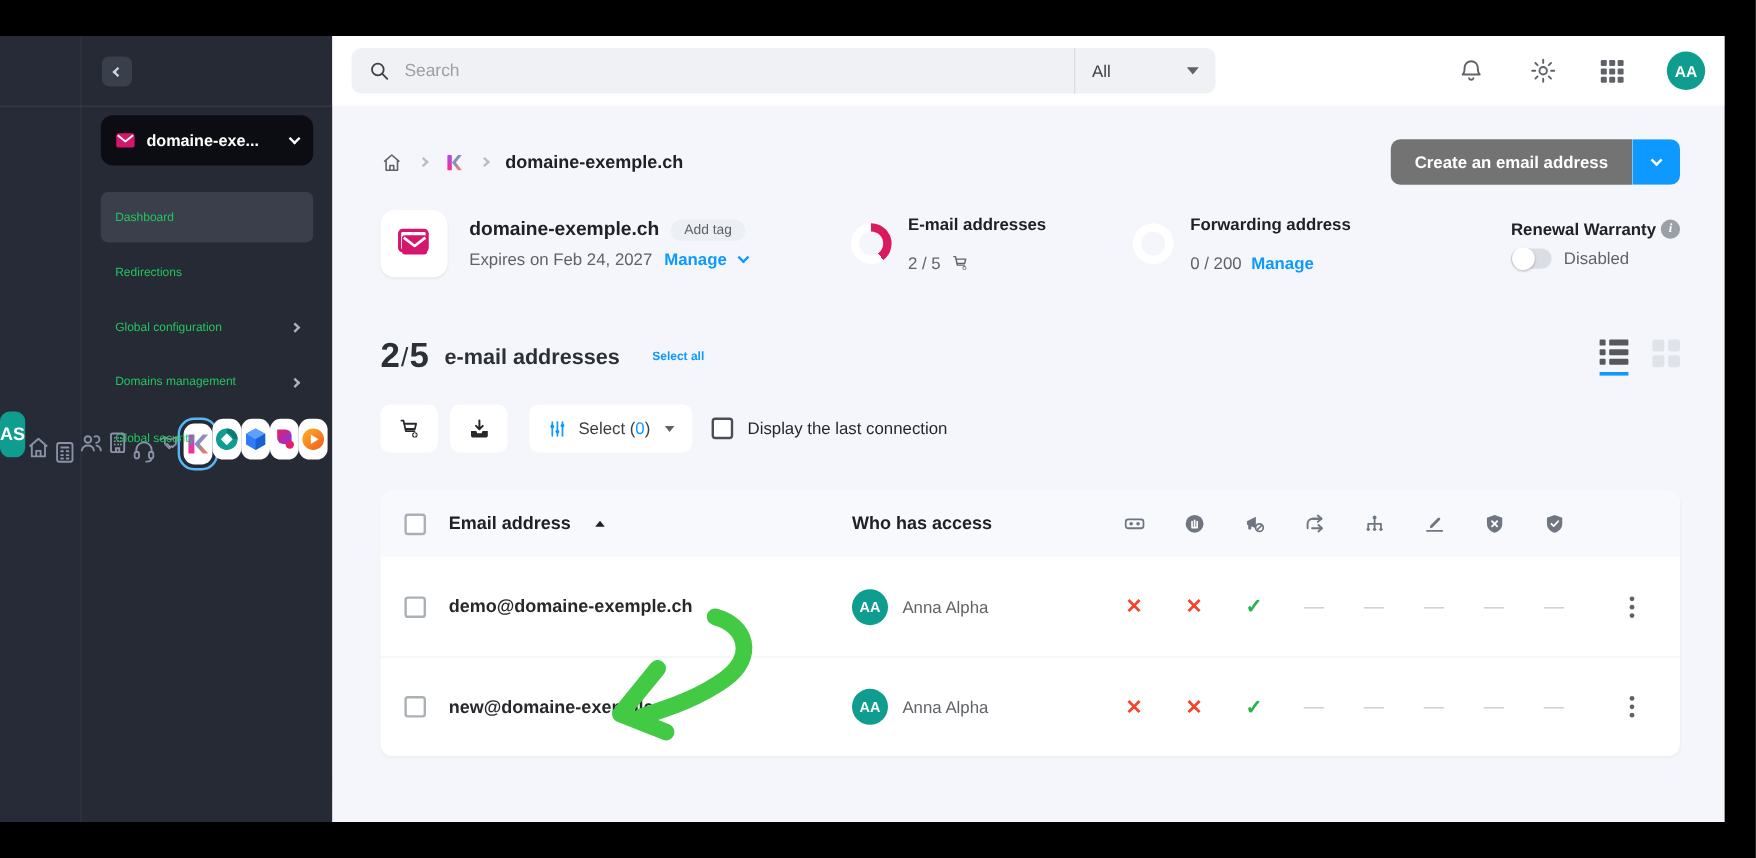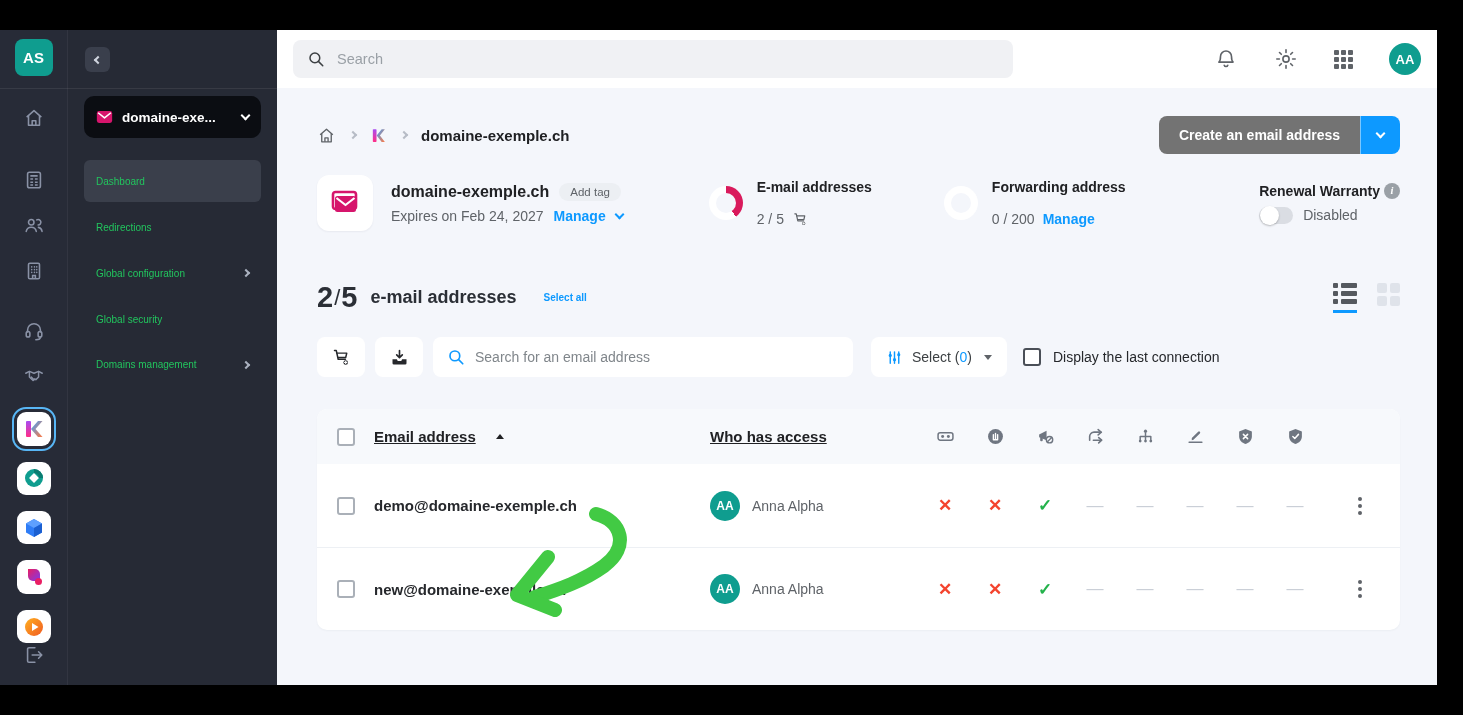--- a/index.html
+++ b/index.html
@@ -2,21 +2,21 @@
 <html><head>
 <meta charset="utf-8">
 <style>
   * { margin:0; padding:0; box-sizing:border-box; }
   html,body { width:1463px; height:715px; background:#000; font-family:"Liberation Sans", sans-serif; overflow:hidden; }
   .window { position:absolute; left:0; top:30px; width:1437px; height:655px; display:flex; background:#f4f6fb; }
 
   
   .sidebar { display:flex; position:relative; flex:0 0 277px; background:#262a35; }
   .sidebar-divider { position:absolute; left:0; right:0; top:58px; height:1px; background:rgba(255,255,255,0.08); }
-  .rail { width:68px; display:flex; flex-direction:column; align-items:center; background:#272b37; border-right:1px solid rgba(255,255,255,0.05); }
+  .rail { width:68px; display:flex; flex-direction:row; align-items:center; background:#272b37; border-right:1px solid rgba(255,255,255,0.05); }
   .as-logo { width:38px; height:38px; margin-top:9px; border-radius:8px; background:#0f9d8f; color:#fff; font-weight:bold; font-size:15px; display:flex; align-items:center; justify-content:center; }
   .rail-icon { width:24px; height:24px; display:flex; align-items:center; justify-content:center; color:#8a92a6; }
   .rail-icon svg { width:22px; height:22px; }
   .app-tile { width:34px; height:34px; border-radius:9px; background:#fff; display:flex; align-items:center; justify-content:center; }
   .app-tile svg { width:24px; height:24px; }
   .app-tile.selected { outline:2px solid #58b6f5; outline-offset:3px; }
   .logout { margin-top:auto; margin-bottom:18px; }
 
   
   .panel { flex:1; display:flex; flex-direction:column; }
@@ -116,21 +116,21 @@
   .filter-btn .caret { width:0; height:0; border-left:4.5px solid transparent; border-right:4.5px solid transparent; border-top:5.5px solid #5f6368; margin-left:3px; }
   .cb-row { display:flex; align-items:center; gap:12px; margin-left:16px; cursor:pointer; }
   .checkbox { width:18px; height:18px; border:2px solid #4a4f57; border-radius:3px; background:#fff; }
   .checkbox.light { border-color:#aab0b8; }
   .cb-label { font-size:14px; color:#26282c; }
 
   
   .table { margin-top:32px; background:#fff; border-radius:10px; overflow:hidden; box-shadow:0 1px 2px rgba(30,40,60,0.04); }
   .tgrid { display:grid; grid-template-columns:57px 336px 210px repeat(8,50px) 1fr; align-items:center; }
   .thead { height:55px; background:#f7f9fc; }
-  .th-label { font-size:15px; font-weight:bold; color:#202124; display:flex; align-items:center; gap:20px;text-decoration:underline; }
+  .th-label { font-size:15px; font-weight:bold; color:#202124; display:flex; align-items:center; gap:20px; }
   .sort-caret { width:0; height:0; border-left:4.5px solid transparent; border-right:4.5px solid transparent; border-bottom:5.5px solid #202124; }
   .col-icon { display:flex; justify-content:center; color:#6f7681; }
   .col-icon svg { width:17px; height:17px; }
   .trow { height:83px; }
   .trow + .trow { border-top:1px solid #edf0f4; }
   .cell-check { display:flex; justify-content:center; }
   .row-email { font-size:15px; font-weight:bold; color:#26282c; }
   .who-cell { display:flex; align-items:center; gap:12px; }
   .mini-avatar { width:30px; height:30px; border-radius:50%; background:#0f9d8f; color:#fff; font-size:12px; font-weight:bold; display:flex; align-items:center; justify-content:center; }
   .who-name { font-size:14px; color:#5f6368; }
@@ -278,40 +278,44 @@
         <div class="menu-item active">
             <span>Dashboard</span>
           </div>
         <div class="menu-item" style="margin-top:4px">
             <span>Redirections</span>
           </div>
         <div class="menu-item" style="margin-top:4px">
             <span>Global configuration</span>
             <span class="mchev chev right" style="width:6px;height:6px;"></span>
           </div>
-        <div class="menu-item" style="margin-top:4px">
-            <span>Global security</span>
-          </div>
         <div class="menu-item two-line" style="margin-top:4px;max-width:180px">
             <span style="width:120px">Domains management</span>
             <span class="mchev chev right" style="width:6px;height:6px;"></span>
+          </div>
+        <div class="menu-item" style="margin-top:4px">
+            <span>Global security</span>
           </div>
       </div>
     </div>
   </div>
 
   <div class="main">
 
     <div class="topbar">
       <div class="search-wrap">
         <svg class="mag" width="18" height="18" viewBox="0 0 24 24" fill="none" stroke="#3c4043" stroke-width="2">
             <circle cx="10.5" cy="10.5" r="6.5"></circle>
             <path d="M15.5 15.5L21 21" stroke-linecap="round"></path>
           </svg>
         <input type="text" placeholder="Search" style="">
+        <div class="scope">
+          <span>All</span>
+          <span class="caret"></span>
+        </div>
       </div>
       <div class="top-actions">
         <svg class="tb-icon" viewBox="0 0 24 24" fill="none" stroke="currentColor" stroke-width="1.6">
             <path d="M12 4a5.5 5.5 0 0 0-5.5 5.5c0 4.2-1.6 5.6-1.6 5.6h14.2s-1.6-1.4-1.6-5.6A5.5 5.5 0 0 0 12 4z" stroke-linejoin="round"></path>
             <path d="M10.2 18.2a1.9 1.9 0 0 0 3.6 0" stroke-linecap="round"></path>
           </svg>
         <svg class="tb-icon" viewBox="0 0 24 24" fill="none" stroke="currentColor" stroke-width="1.6">
             <circle cx="12" cy="12" r="3.1"></circle>
             <path d="M12 2.8v2.6M12 18.6v2.6M2.8 12h2.6M18.6 12h2.6M5.5 5.5l1.8 1.8M16.7 16.7l1.8 1.8M18.5 5.5l-1.8 1.8M7.3 16.7l-1.8 1.8" stroke-linecap="round"></path>
           </svg>
@@ -454,27 +458,20 @@
               <circle cx="16.8" cy="17.6" r="2.6" fill="#26282c" stroke="none"></circle>
               <path d="M16.8 16.3v2.6M15.5 17.6h2.6" stroke="#fff" stroke-width="1.3"></path>
             </svg>
         </div>
         <div class="tool-btn">
           <svg width="21" height="21" viewBox="0 0 24 24">
               <path d="M4 14v4.5A1.5 1.5 0 0 0 5.5 20h13a1.5 1.5 0 0 0 1.5-1.5V14h-5l-1 2h-4l-1-2z" fill="#26282c"></path>
               <path d="M12 4v8M8.8 9l3.2 3.2L15.2 9" fill="none" stroke="#26282c" stroke-width="1.9" stroke-linecap="round" stroke-linejoin="round"></path>
             </svg>
         </div>
-        <div class="tb-search">
-          <svg width="18" height="18" viewBox="0 0 24 24" fill="none" stroke="#0d99ff" stroke-width="2.2">
-              <circle cx="10.5" cy="10.5" r="6.5"></circle>
-              <path d="M15.5 15.5L21 21" stroke-linecap="round"></path>
-            </svg>
-          <input type="text" placeholder="Search for an email address" style="">
-        </div>
         <div class="filter-btn">
           <svg width="17" height="17" viewBox="0 0 24 24" fill="none" stroke="#0d99ff" stroke-width="2" stroke-linecap="round">
               <path d="M6 4v16M12 4v16M18 4v16"></path>
               <circle cx="6" cy="9" r="2.2" fill="#0d99ff" stroke="none"></circle>
               <circle cx="12" cy="15" r="2.2" fill="#0d99ff" stroke="none"></circle>
               <circle cx="18" cy="8" r="2.2" fill="#0d99ff" stroke="none"></circle>
             </svg>
           <span><span>Select (</span><span class="filter-count">0</span><span>)</span></span>
           <span class="caret"></span>
         </div>

